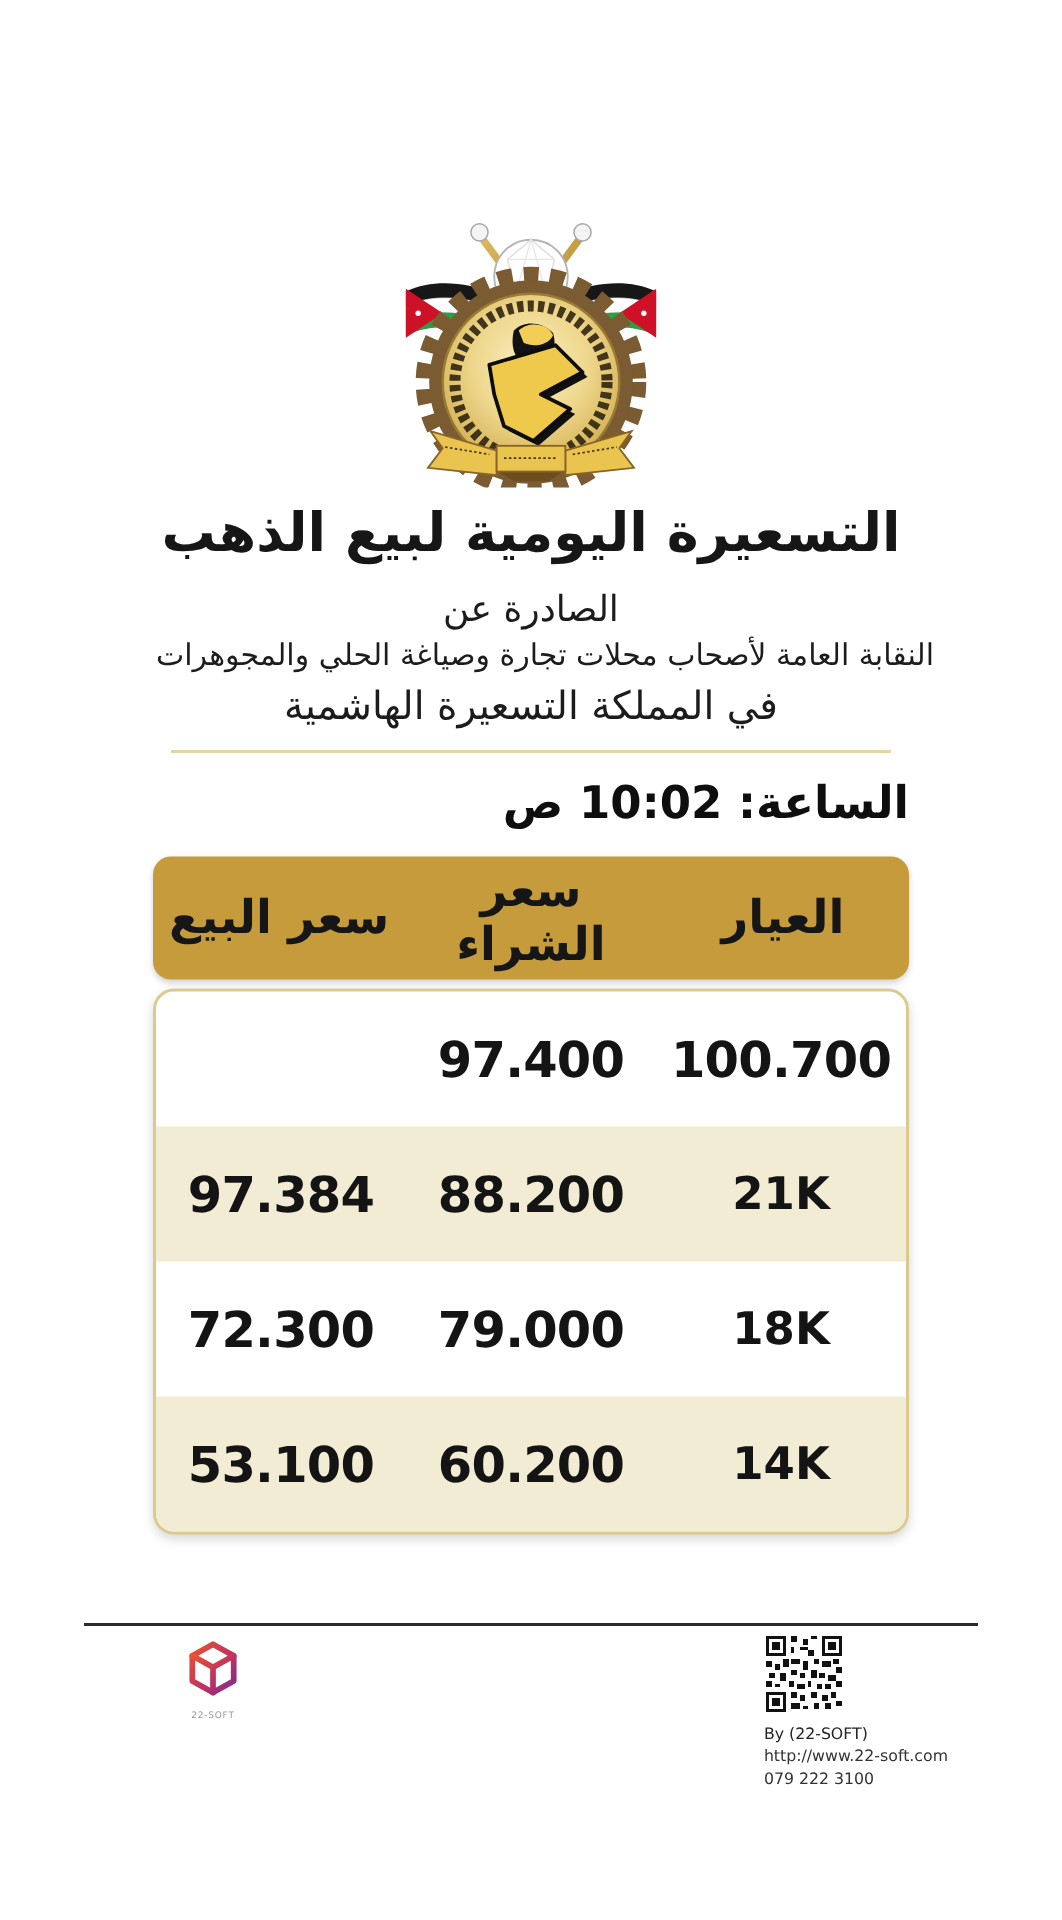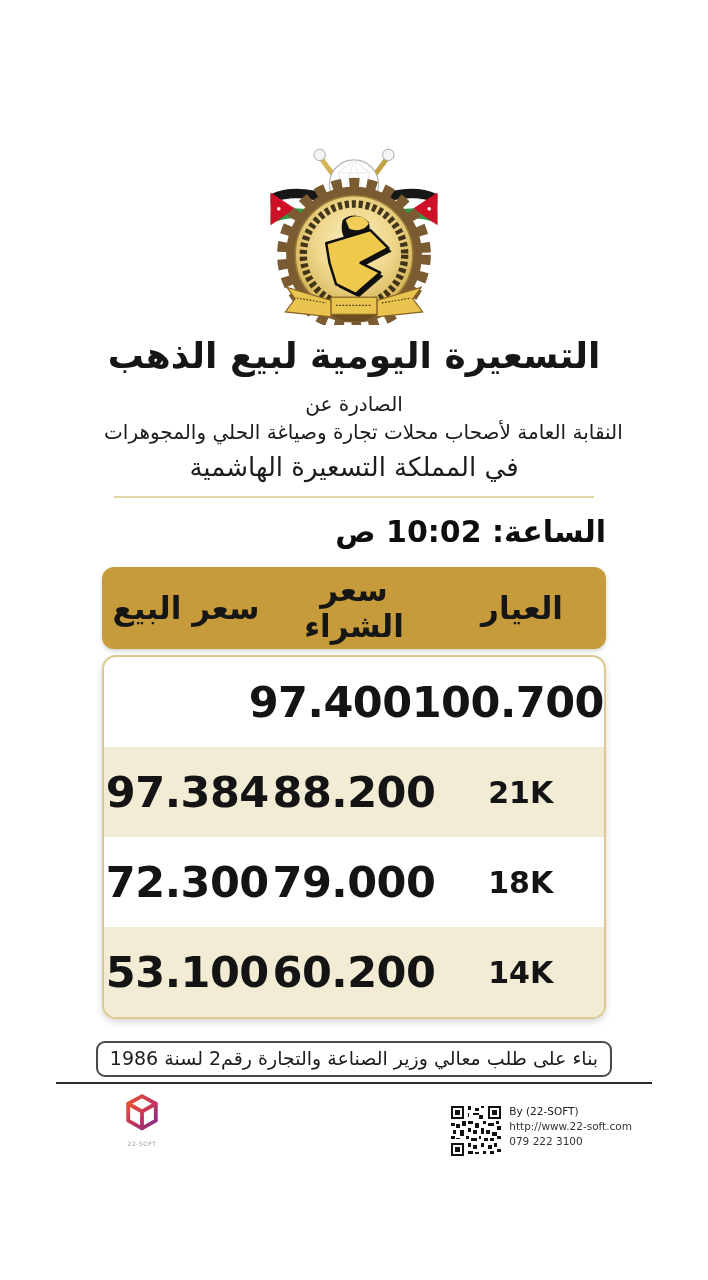--- a/index.html
+++ b/index.html
@@ -12,49 +12,49 @@
   html,body{background:#fff;}
   body{font-family:"DejaVu Sans","Liberation Sans",sans-serif;color:#111;}
   .page{position:relative;width:596px;height:1280px;margin:0 auto;background:#fff;overflow:hidden;}
 
   
   .emblem-wrap{display:flex;justify-content:center;padding-top:132px;}
   .emblem-wrap svg{display:block;}
 
   
   .title{margin-top:10px;text-align:center;font-size:36px;font-weight:700;color:#161616;letter-spacing:-.5px;}
-  .issued-by{margin-top:16px;text-align:center;font-size:20px;font-weight:500;color:#1c1c1c;}
+  .issued-by{margin-top:16px;text-align:center;font-size:24px;font-weight:500;color:#1c1c1c;}
   .syndicate{margin-top:4px;text-align:left;font-size:20px;font-weight:500;color:#1c1c1c;white-space:nowrap;padding-left:48px;}
   .country{margin-top:8px;text-align:center;font-size:26px;font-weight:500;color:#1c1c1c;}
   .gold-divider{height:2px;background:var(--divider);margin:14px 58px 0 58px;border:none;}
 
   
   .datetime{display:flex;justify-content:space-between;align-items:baseline;margin:16px 46px 0 46px;font-size:30px;font-weight:700;color:#0e0e0e;}
   .datetime .part{white-space:nowrap;}
 
   
   .price-table{margin:18px 46px 0 46px;}
   .thead{display:grid;grid-template-columns:1fr 1fr 1fr;align-items:center;height:82px;background:var(--gold-header);border-radius:12px;box-shadow:0 2px 4px rgba(0,0,0,.18);}
   .thead .th{text-align:center;font-size:31px;font-weight:700;color:#161616;}
   .tbody{margin-top:6px;border:2px solid var(--table-border);border-radius:14px;overflow:hidden;box-shadow:0 3px 7px rgba(0,0,0,.16);background:#fff;}
   .trow{display:grid;grid-template-columns:1fr 1fr 1fr;align-items:center;height:90px;}
   .trow.alt{background:var(--cream-row);}
   .trow .td{text-align:center;font-weight:800;color:#141414;}
   .td.karat{font-size:30px;}
-  .td.price{font-size:43px;letter-spacing:-.5px;}
+  .td.price{font-size:33px;letter-spacing:-.5px;}
 
   
   .footnote-box{width:fit-content;margin:22px auto 0 auto;border:2px solid #4a4a4a;border-radius:9px;padding:4px 12px 6px 12px;font-size:19px;color:#1d1d1d;background:#fff;}
 
   
   .bottom-line{position:absolute;left:0;top:1082px;width:100%;height:2px;background:#2b2b2b;}
   .credits{position:absolute;left:0;top:1088px;width:100%;height:66px;}
   .soft-logo{position:absolute;right:auto;left:58px;top:2px;width:56px;text-align:center;}
   .soft-logo .caption{font-size:6px;color:#999;letter-spacing:.5px;direction:ltr;}
-  .credit-block{position:absolute;left:auto;right:20px;top:16px;display:flex;gap:6px;direction:ltr;align-items:flex-start;}
+  .credit-block{position:absolute;left:auto;right:20px;top:1px;display:flex;gap:6px;direction:ltr;align-items:flex-start;flex-direction:column;}
   .credit-text{font-size:10.5px;line-height:1.45;color:#333;text-align:left;direction:ltr;}
   .credit-text .by{font-weight:500;color:#222;}
 </style>
 </head>
 <body>
 
 <div class="page">
 
   <div class="emblem-wrap">
     <svg width="180" height="193" viewBox="0 0 220 236">
@@ -161,21 +161,20 @@
         <div class="td price">72.300</div>
       </div>
       <div class="trow alt">
         <div class="td karat">14K</div>
         <div class="td price">60.200</div>
         <div class="td price">53.100</div>
       </div>
     </div>
   </div>
 
-  <div class="footnote-box">بناء على طلب معالي وزير الصناعة والتجارة رقم2 لسنة 1986</div>
 
   <div class="bottom-line"></div>
   <div class="credits">
 
     <div class="soft-logo">
       <svg width="46" height="46" viewBox="0 0 60 60">
         <defs>
           <linearGradient id="cubeGrad" x1="0" y1="0" x2="1" y2="1">
             <stop offset="0%" stop-color="#E8542F"></stop>
             <stop offset="55%" stop-color="#C03361"></stop>

